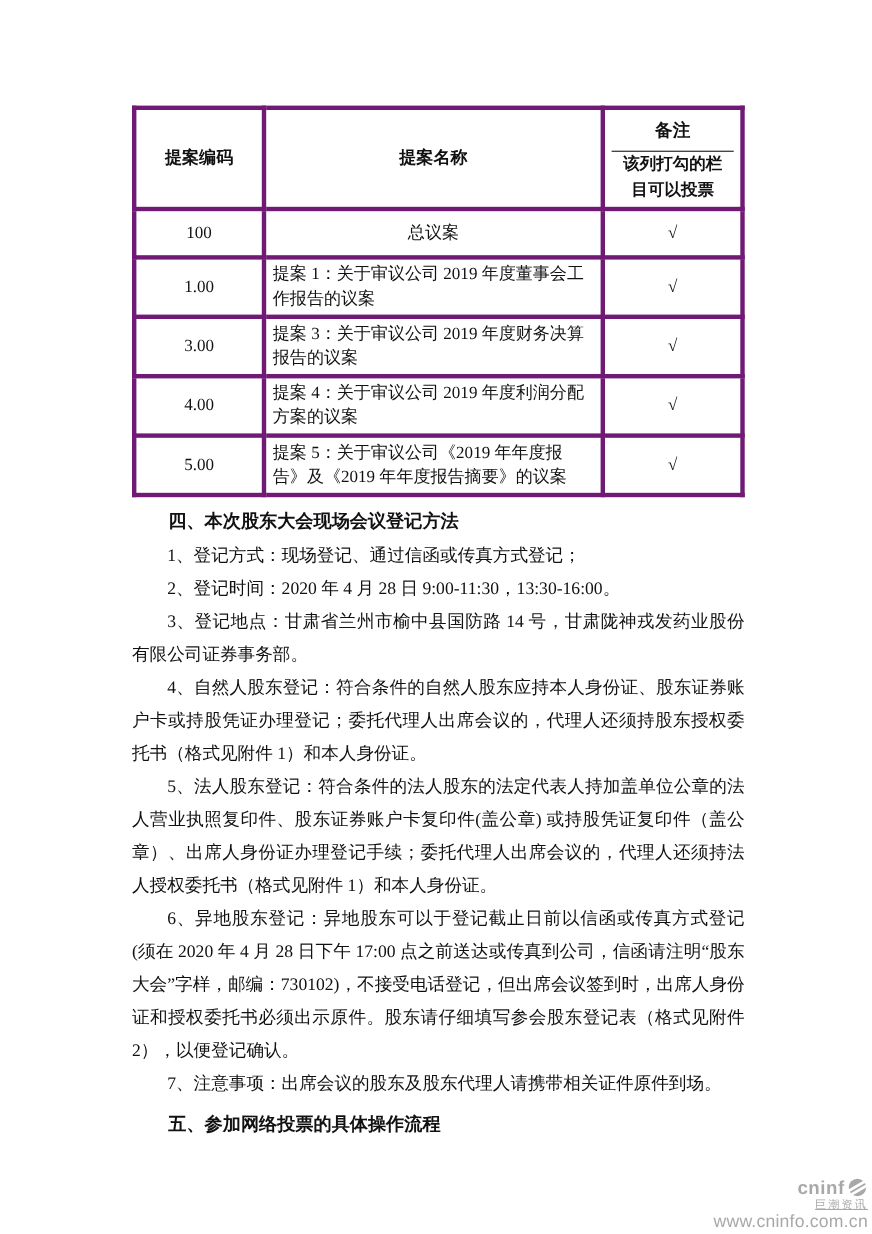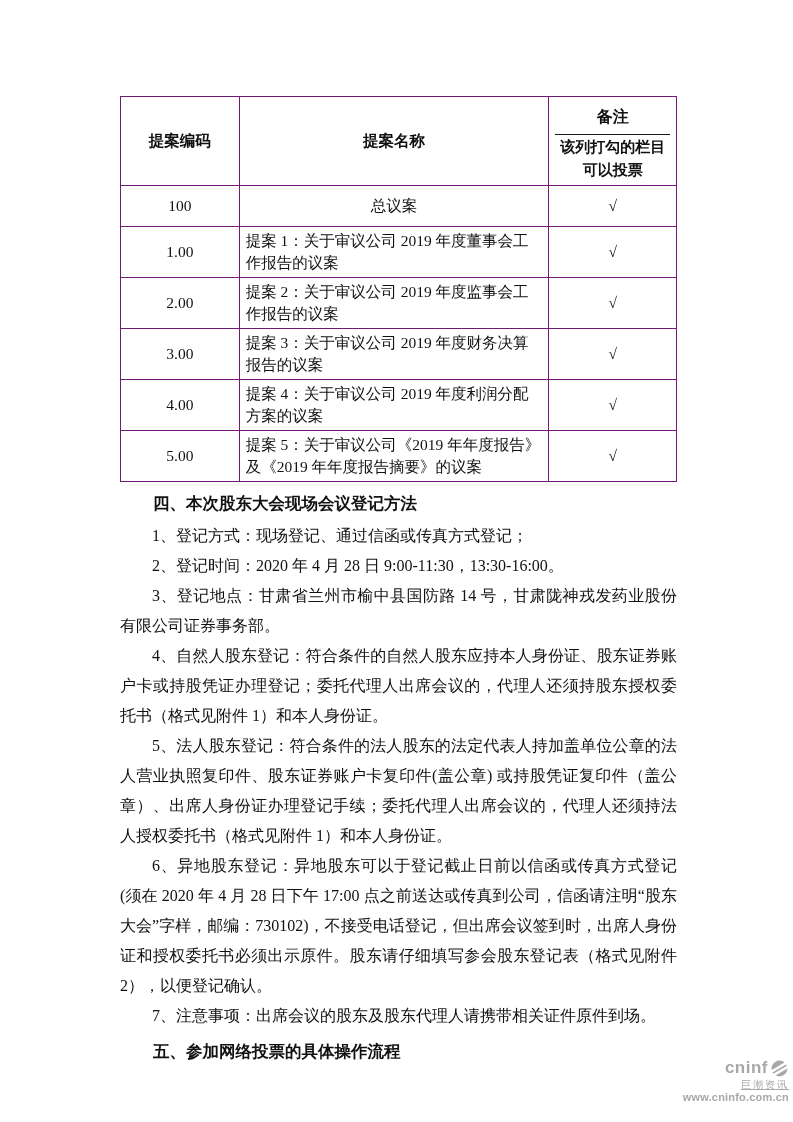--- a/index.html
+++ b/index.html
@@ -16,21 +16,21 @@
     left:120px;top:96px;
     width:557px;
   }
   
   table.proposals{
     border-collapse:collapse;
     width:557px;
     table-layout:fixed;
   }
   table.proposals td{
-    border:1px solid #701a75;
+    border:4px solid #701a75;
     vertical-align:middle;
     font-size:15.5px;
     line-height:22px;
     padding:2px 6px;
     margin-top:44px;
   }
   .col-code{width:118px;}
   .col-name{width:308px;}
   .col-check{width:127px;}
   .th{font-weight:700;text-align:center;font-size:16px;}
@@ -63,31 +63,31 @@
   p.doc-par{
     margin:0;
     font-size:16px;
     line-height:30px;
     text-indent:2em;
     text-align:justify;
   }
   
   .watermark{
     position:absolute;
-    right:4px;bottom:19px;
+    right:4px;bottom:2px;
     text-align:right;
     color:#a8a8a8;
     font-family:"Liberation Sans","DejaVu Sans",sans-serif;
     line-height:1.1;
   }
   .wm-row{display:flex;align-items:center;justify-content:flex-end;gap:2px;}
   .wm-logo-text{font-weight:700;font-size:17px;letter-spacing:.5px;}
   .wm-swirl{width:19px;height:19px;display:inline-block;}
   .wm-name{font-size:10px;letter-spacing:2px;margin-top:1px;text-decoration:underline;}
-  .wm-url{font-size:11px;margin-top:1px;letter-spacing:.2px;font-weight:bold;}
+  .wm-url{font-size:16px;margin-top:1px;letter-spacing:.2px;}
 </style>
 </head>
 <body>
 
 <div class="page">
   <div class="content">
 
     <table class="proposals">
       <colgroup>
         <col class="col-code">
@@ -104,25 +104,20 @@
           </td>
         </tr>
         <tr class="r-first">
           <td class="code-cell">100</td>
           <td class="name-cell name-center">总议案</td>
           <td class="check-cell">√</td>
         </tr>
         <tr class="r-tall">
           <td class="code-cell">1.00</td>
           <td class="name-cell">提案 1：关于审议公司 2019 年度董事会工作报告的议案</td>
-          <td class="check-cell">√</td>
-        </tr>
-        <tr class="r-tall">
-          <td class="code-cell">2.00</td>
-          <td class="name-cell">提案 2：关于审议公司 2019 年度监事会工作报告的议案</td>
           <td class="check-cell">√</td>
         </tr>
         <tr class="r-tall">
           <td class="code-cell">3.00</td>
           <td class="name-cell">提案 3：关于审议公司 2019 年度财务决算报告的议案</td>
           <td class="check-cell">√</td>
         </tr>
         <tr class="r-tall">
           <td class="code-cell">4.00</td>
           <td class="name-cell">提案 4：关于审议公司 2019 年度利润分配方案的议案</td>

